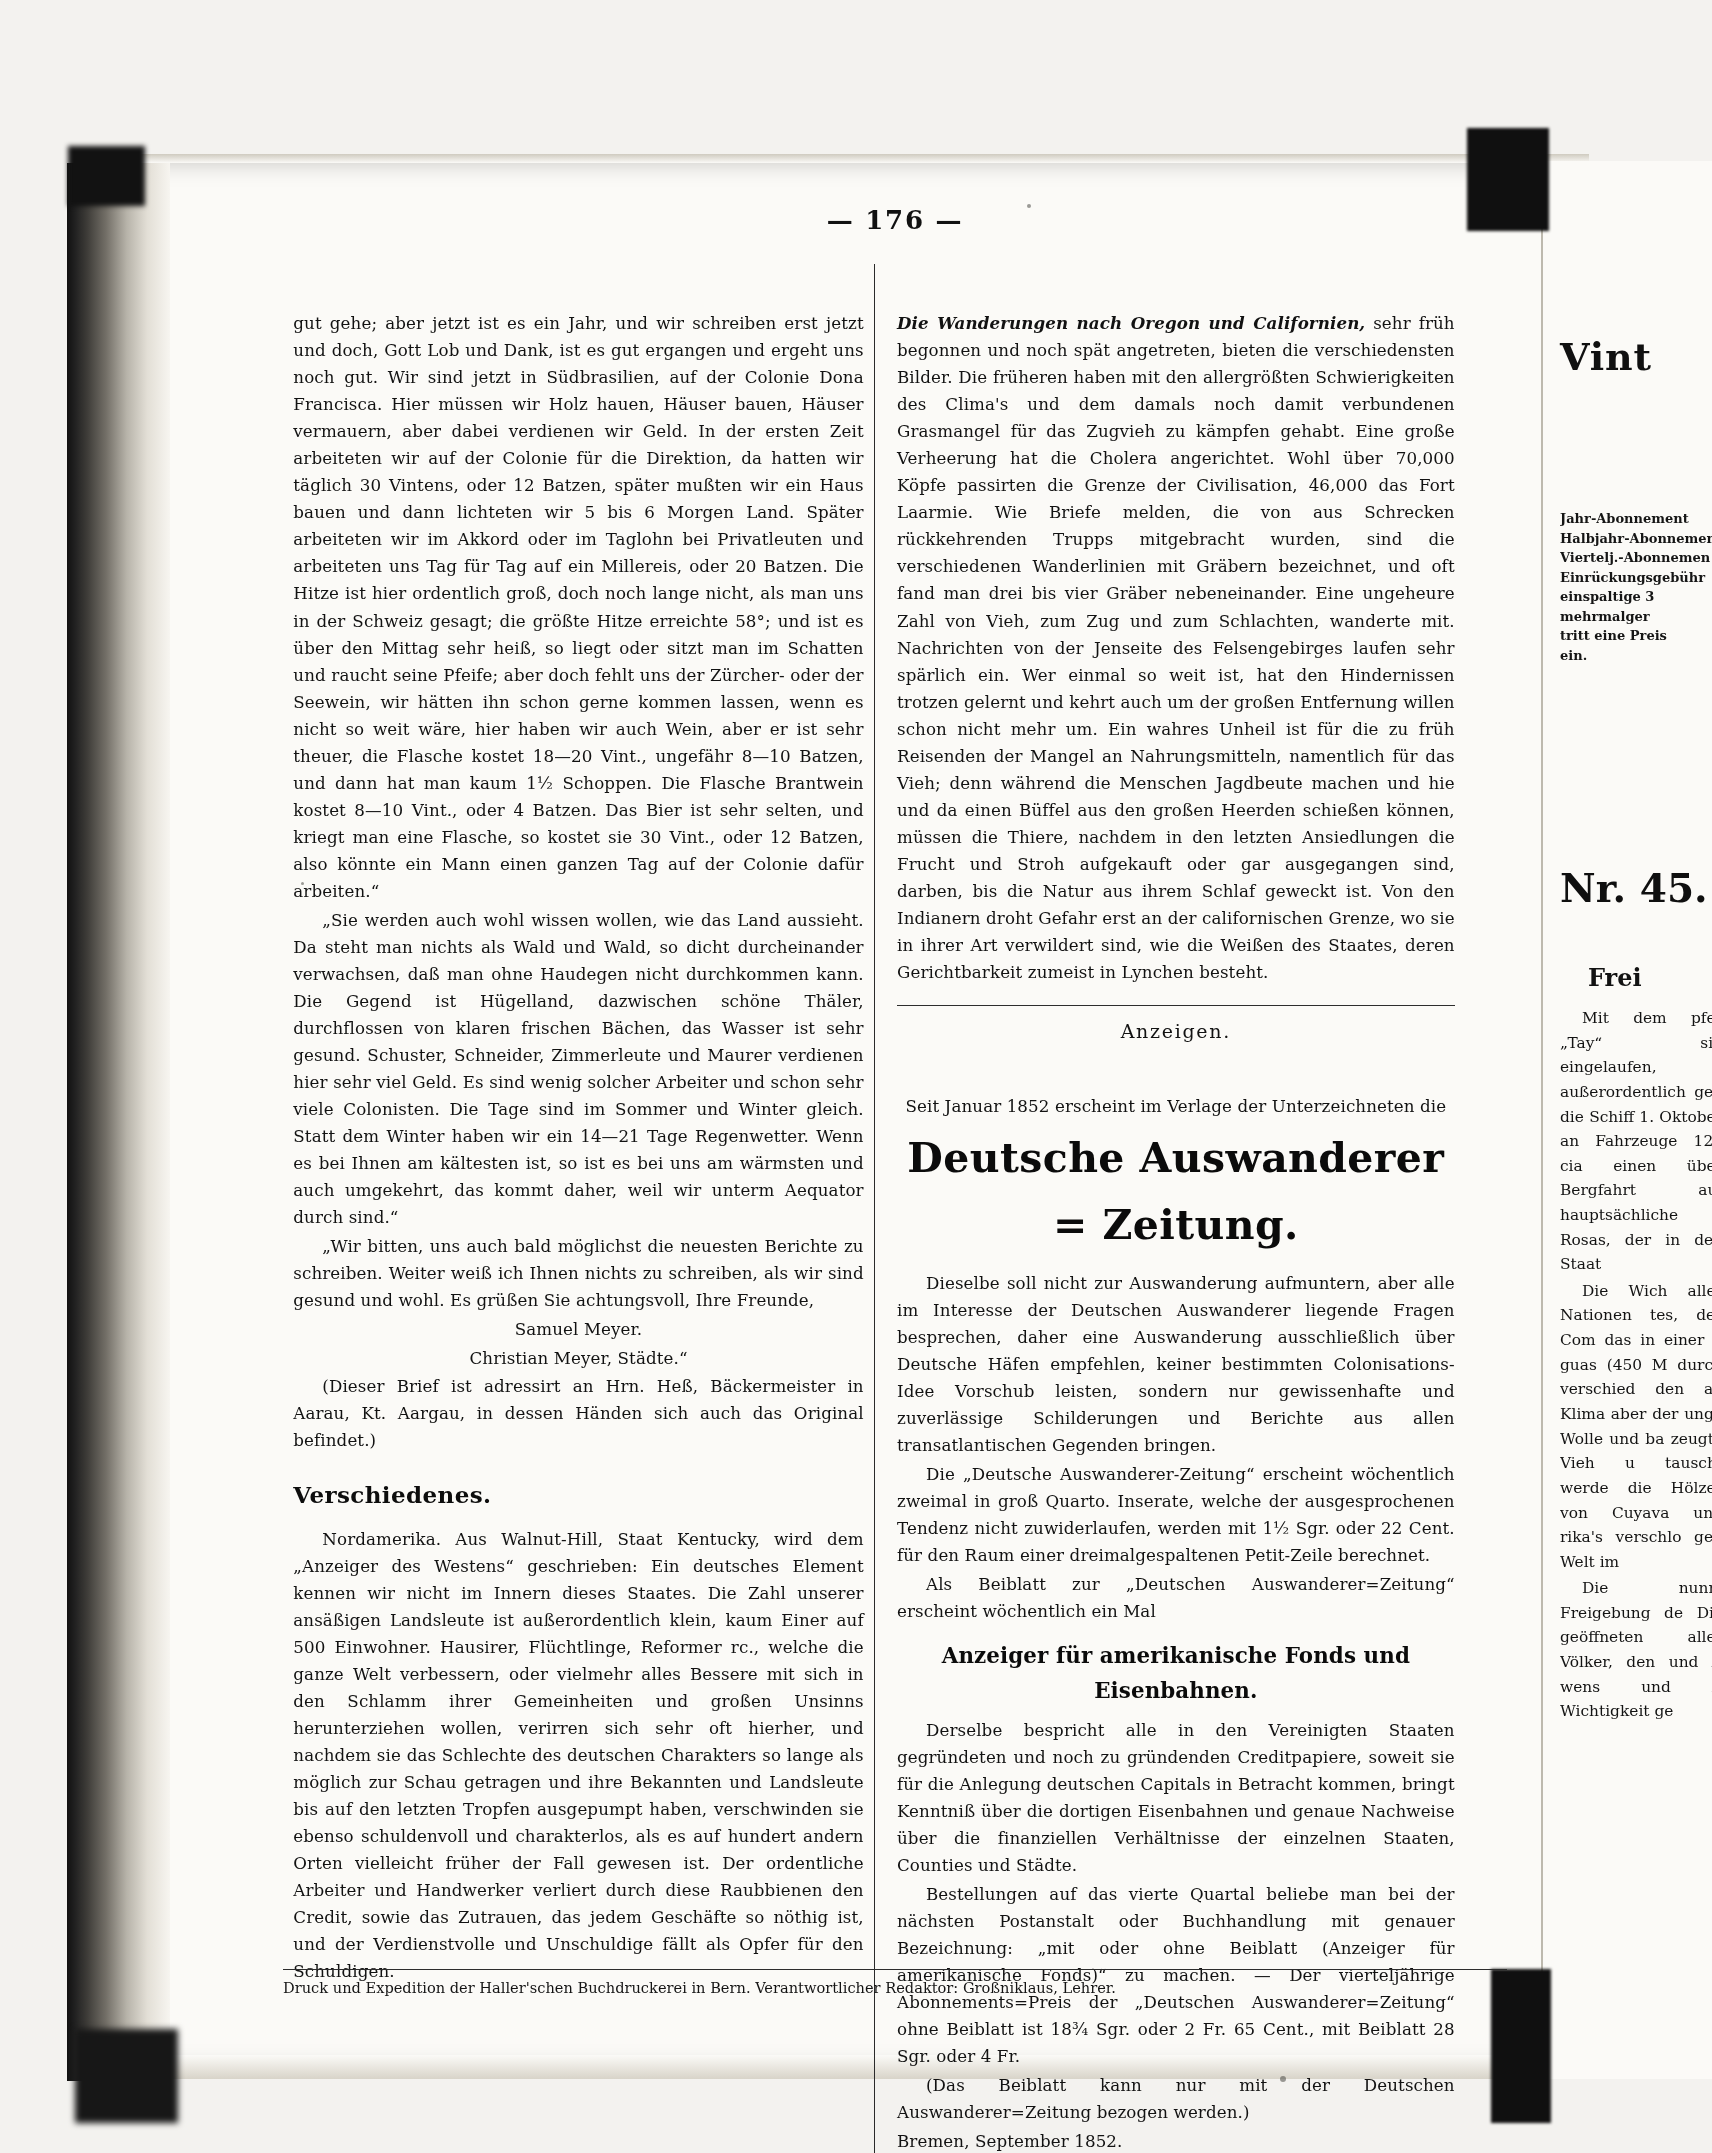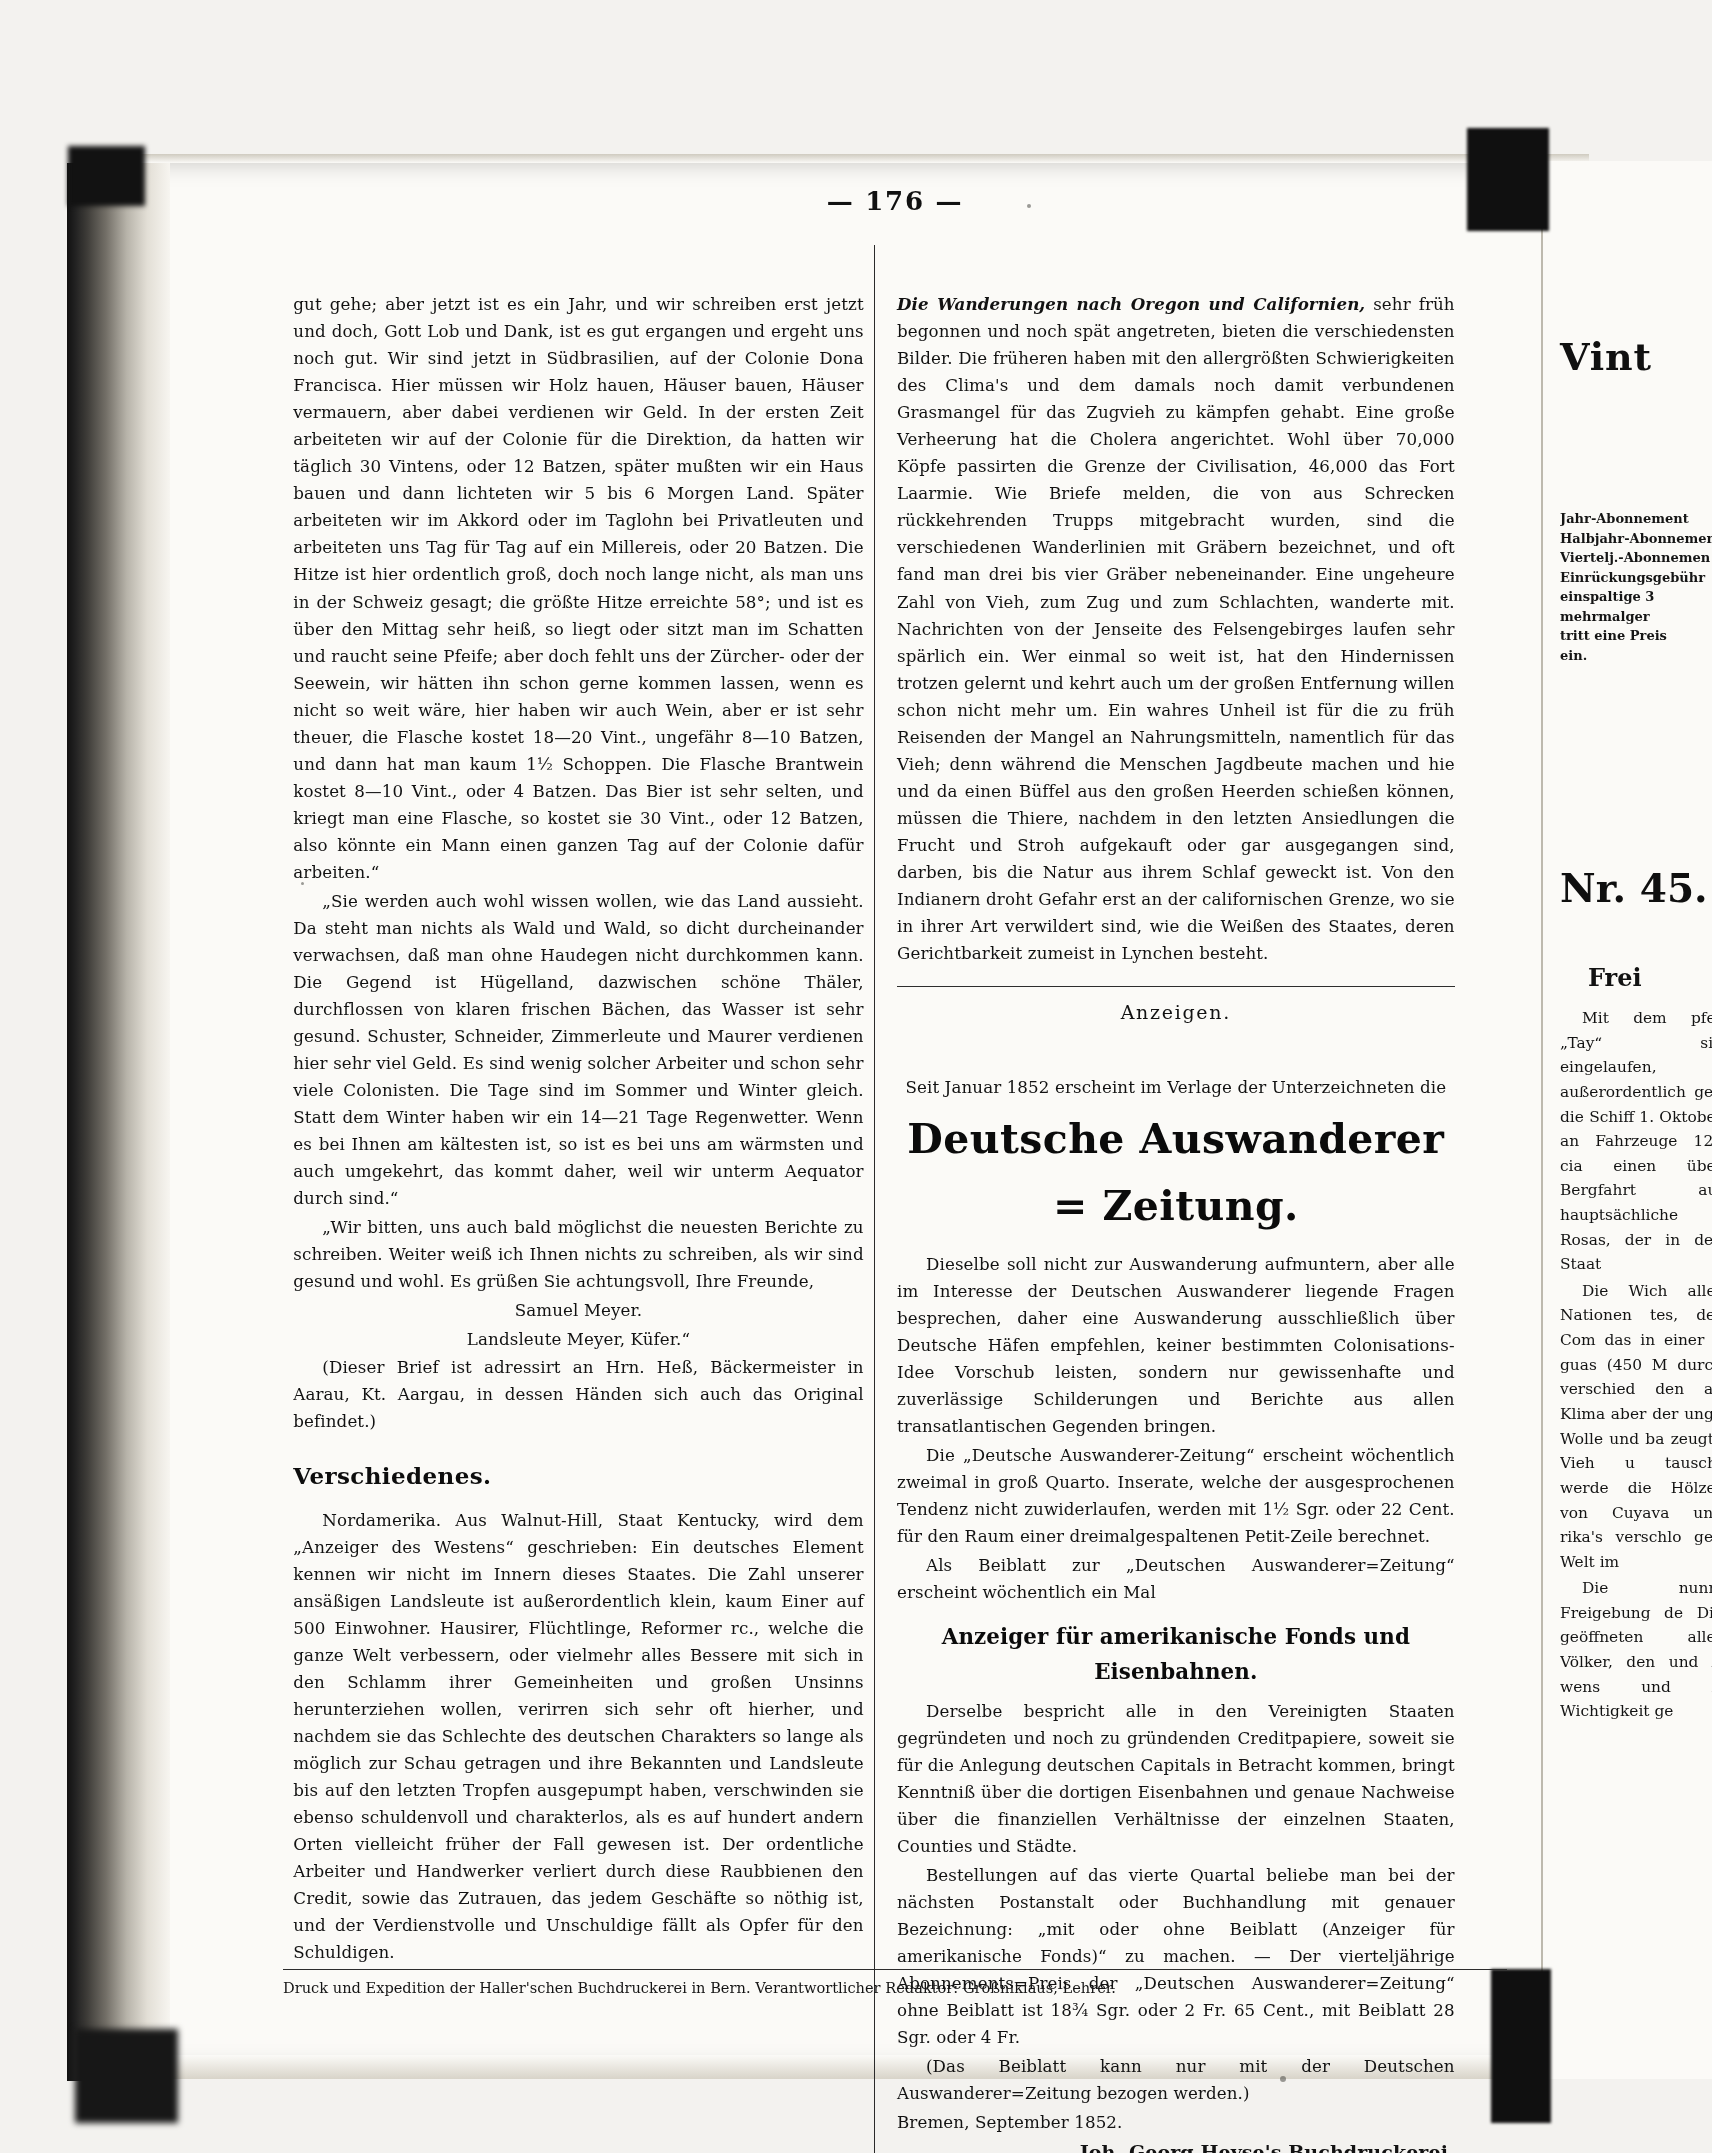--- a/index.html
+++ b/index.html
@@ -89,21 +89,21 @@
     top: 154px;
     width: 1507px;
     height: 8.6px;
     background: linear-gradient(to bottom, #cfcbc0, #fbfaf7);
   }
 
   
   .content {
     position: absolute;
     left: 283px;
-    top: 186px;
+    top: 205px;
     width: 1224px;
     height: 1781px;
   }
   .folio {
     text-align: center;
     font-family: "DejaVu Serif", serif;
     font-size: 26px;
     font-weight: bold;
     letter-spacing: 1.7px;
     color: #111;
@@ -300,21 +300,21 @@
 
     <div class="folio">—  176  —</div>
 
     <div class="cols">
 
       <div class="col left fr">
         <p class="noind">gut gehe; aber jetzt ist es ein Jahr, und wir schreiben erst jetzt und doch, Gott Lob und Dank, ist es gut ergangen und ergeht uns noch gut. Wir sind jetzt in Südbrasilien, auf der Colonie Dona Francisca. Hier müssen wir Holz hauen, Häuser bauen, Häuser vermauern, aber dabei verdienen wir Geld. In der ersten Zeit arbeiteten wir auf der Colonie für die Direktion, da hatten wir täglich 30 Vintens, oder 12 Batzen, später mußten wir ein Haus bauen und dann lichteten wir 5 bis 6 Morgen Land. Später arbeiteten wir im Akkord oder im Taglohn bei Privatleuten und arbeiteten uns Tag für Tag auf ein Millereis, oder 20 Batzen. Die Hitze ist hier ordentlich groß, doch noch lange nicht, als man uns in der Schweiz gesagt; die größte Hitze erreichte 58°; und ist es über den Mittag sehr heiß, so liegt oder sitzt man im Schatten und raucht seine Pfeife; aber doch fehlt uns der Zürcher- oder der Seewein, wir hätten ihn schon gerne kommen lassen, wenn es nicht so weit wäre, hier haben wir auch Wein, aber er ist sehr theuer, die Flasche kostet 18—20 Vint., ungefähr 8—10 Batzen, und dann hat man kaum 1½ Schoppen. Die Flasche Brantwein kostet 8—10 Vint., oder 4 Batzen. Das Bier ist sehr selten, und kriegt man eine Flasche, so kostet sie 30 Vint., oder 12 Batzen, also könnte ein Mann einen ganzen Tag auf der Colonie dafür arbeiten.“</p>
         <p>„Sie werden auch wohl wissen wollen, wie das Land aussieht. Da steht man nichts als Wald und Wald, so dicht durcheinander verwachsen, daß man ohne Haudegen nicht durchkommen kann. Die Gegend ist Hügelland, dazwischen schöne Thäler, durchflossen von klaren frischen Bächen, das Wasser ist sehr gesund. Schuster, Schneider, Zimmerleute und Maurer verdienen hier sehr viel Geld. Es sind wenig solcher Arbeiter und schon sehr viele Colonisten. Die Tage sind im Sommer und Winter gleich. Statt dem Winter haben wir ein 14—21 Tage Regenwetter. Wenn es bei Ihnen am kältesten ist, so ist es bei uns am wärmsten und auch umgekehrt, das kommt daher, weil wir unterm Aequator durch sind.“</p>
         <p>„Wir bitten, uns auch bald möglichst die neuesten Berichte zu schreiben. Weiter weiß ich Ihnen nichts zu schreiben, als wir sind gesund und wohl. Es grüßen Sie achtungsvoll,  Ihre Freunde,</p>
         <p class="sig">Samuel Meyer.</p>
-        <p class="sig2">Landsleute Meyer, Küfer.“</p>
+        <p class="sig2">Christian Meyer, Städte.“</p>
         <p>(Dieser Brief ist adressirt an Hrn. Heß, Bäckermeister in Aarau, Kt. Aargau, in dessen Händen sich auch das Original befindet.)</p>
 
         <h3 class="head">Verschiedenes.</h3>
         <p>Nordamerika. Aus Walnut-Hill, Staat Kentucky, wird dem „Anzeiger des Westens“ geschrieben: Ein deutsches Element kennen wir nicht im Innern dieses Staates. Die Zahl unserer ansäßigen Landsleute ist außerordentlich klein, kaum Einer auf 500 Einwohner. Hausirer, Flüchtlinge, Reformer rc., welche die ganze Welt verbessern, oder vielmehr alles Bessere mit sich in den Schlamm ihrer Gemeinheiten und großen Unsinns herunterziehen wollen, verirren sich sehr oft hierher, und nachdem sie das Schlechte des deutschen Charakters so lange als möglich zur Schau getragen und ihre Bekannten und Landsleute bis auf den letzten Tropfen ausgepumpt haben, verschwinden sie ebenso schuldenvoll und charakterlos, als es auf hundert andern Orten vielleicht früher der Fall gewesen ist. Der ordentliche Arbeiter und Handwerker verliert durch diese Raubbienen den Credit, sowie das Zutrauen, das jedem Geschäfte so nöthig ist, und der Verdienstvolle und Unschuldige fällt als Opfer für den Schuldigen.</p>
       </div>
 
       <div class="col right fr">
         <p class="noind"><span class="lead-bold">Die Wanderungen nach Oregon und Californien,</span> <span>sehr früh begonnen und noch spät angetreten, bieten die verschiedensten Bilder. Die früheren haben mit den allergrößten Schwierigkeiten des Clima's und dem damals noch damit verbundenen Grasmangel für das Zugvieh zu kämpfen gehabt. Eine große Verheerung hat die Cholera angerichtet. Wohl über 70,000 Köpfe passirten die Grenze der Civilisation, 46,000 das Fort Laarmie. Wie Briefe melden, die von aus Schrecken rückkehrenden Trupps mitgebracht wurden, sind die verschiedenen Wanderlinien mit Gräbern bezeichnet, und oft fand man drei bis vier Gräber nebeneinander. Eine ungeheure Zahl von Vieh, zum Zug und zum Schlachten, wanderte mit. Nachrichten von der Jenseite des Felsengebirges laufen sehr spärlich ein. Wer einmal so weit ist, hat den Hindernissen trotzen gelernt und kehrt auch um der großen Entfernung willen schon nicht mehr um. Ein wahres Unheil ist für die zu früh Reisenden der Mangel an Nahrungsmitteln, namentlich für das Vieh; denn während die Menschen Jagdbeute machen und hie und da einen Büffel aus den großen Heerden schießen können, müssen die Thiere, nachdem in den letzten Ansiedlungen die Frucht und Stroh aufgekauft oder gar ausgegangen sind, darben, bis die Natur aus ihrem Schlaf geweckt ist. Von den Indianern droht Gefahr erst an der californischen Grenze, wo sie in ihrer Art verwildert sind, wie die Weißen des Staates, deren Gerichtbarkeit zumeist in Lynchen besteht.</span></p>
 
         <hr class="rule">

